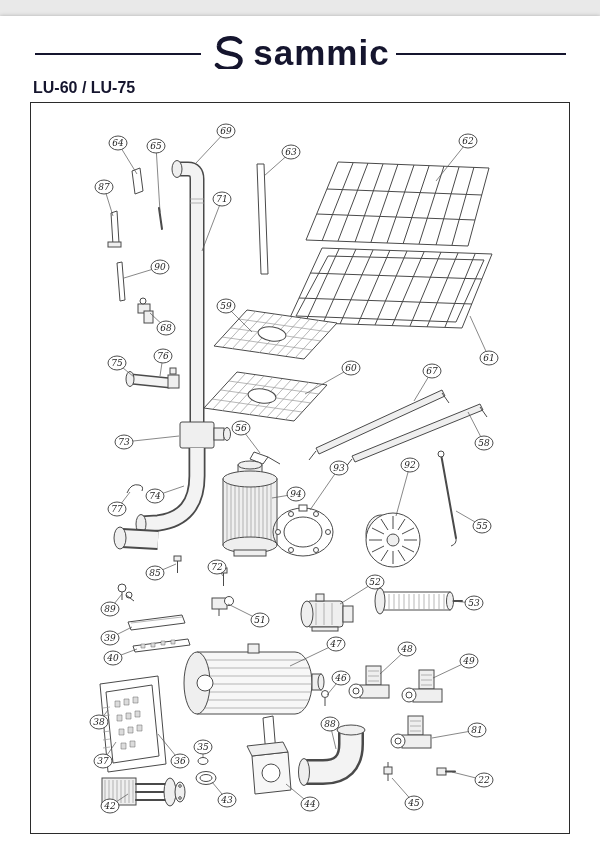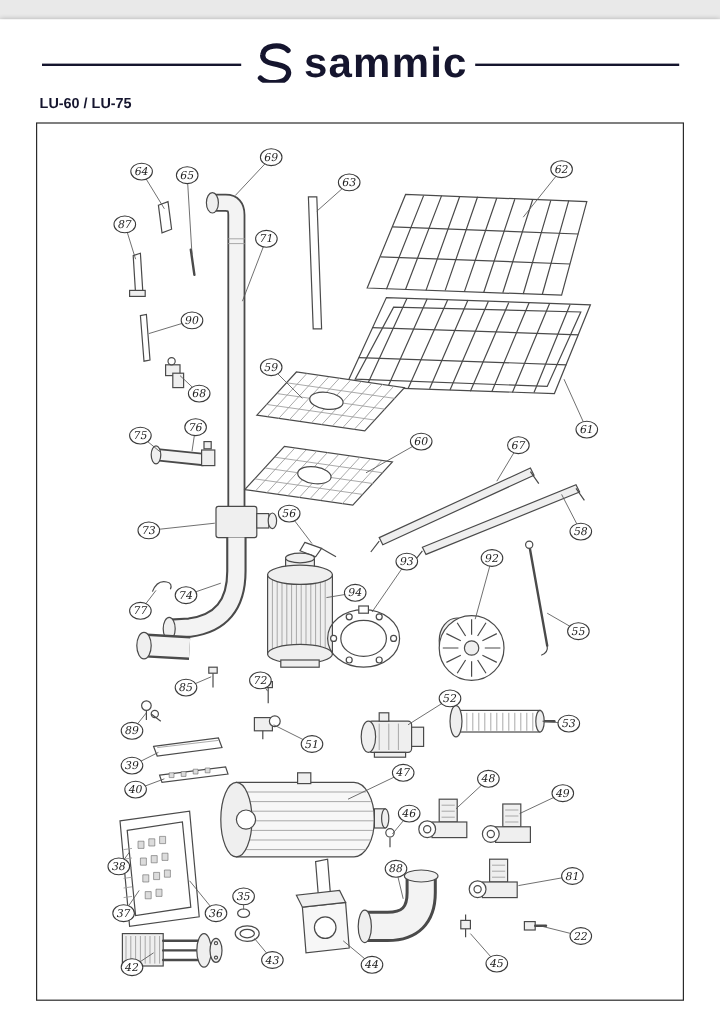--- a/index.html
+++ b/index.html
@@ -11,21 +11,21 @@
   }
   
   .rule { position:absolute; top:37px; height:2px; background:var(--brand-navy,#15152e); }
   .rule.left  { left:35px;  width:166px; }
   .rule.right { left:396px; width:170px; }
   .logo { position:absolute; top:10px; left:0; width:600px; height:52px;
           display:flex; justify-content:center; align-items:center; gap:7px; }
   .logo-icon { color:var(--brand-navy,#15152e); display:block; }
   .brand { font-size:35px; font-weight:bold; letter-spacing:1px;
            color:var(--brand-navy,#15152e); line-height:1; }
-  .model { position:absolute; left:33px; top:63px; font-size:12px; font-weight:bold;
+  .model { position:absolute; left:33px; top:63px; font-size:16px; font-weight:bold;
            color:var(--brand-navy,#15152e); }
   
   .frame { position:absolute; left:30px; top:86px; width:540px; height:732px;
            border:1.5px solid #2b2b2b; background:#fff; }
   svg.art, svg.overlay { position:absolute; left:0; top:0; width:600px; height:848px; }
   svg.overlay { pointer-events:none; }
   
   .s   { stroke:#4a4a4a; stroke-width:1; fill:none; }
   .th  { stroke:#4a4a4a; stroke-width:2; fill:none; stroke-linecap:round; }
   .fl  { stroke:#4a4a4a; stroke-width:1; fill:#efefef; }

